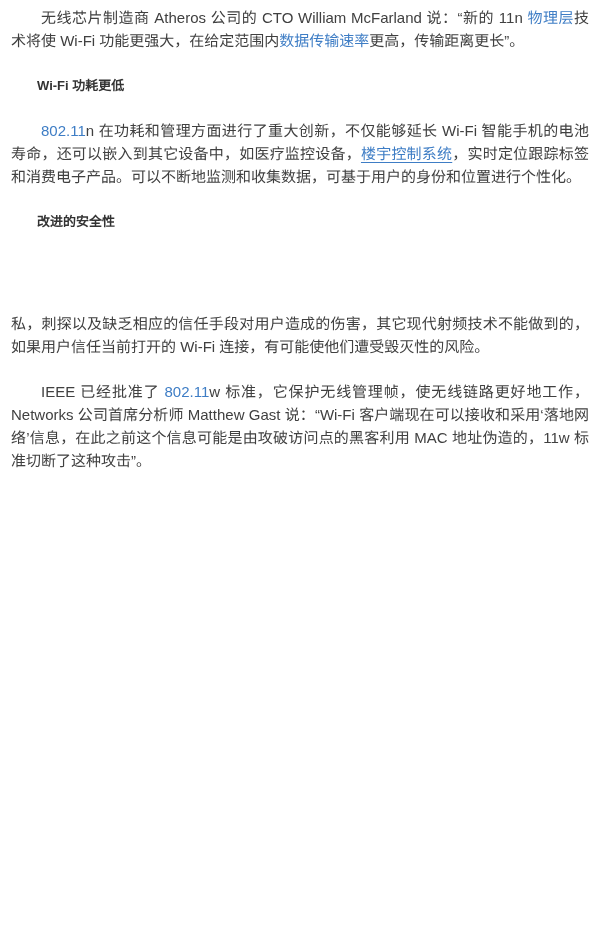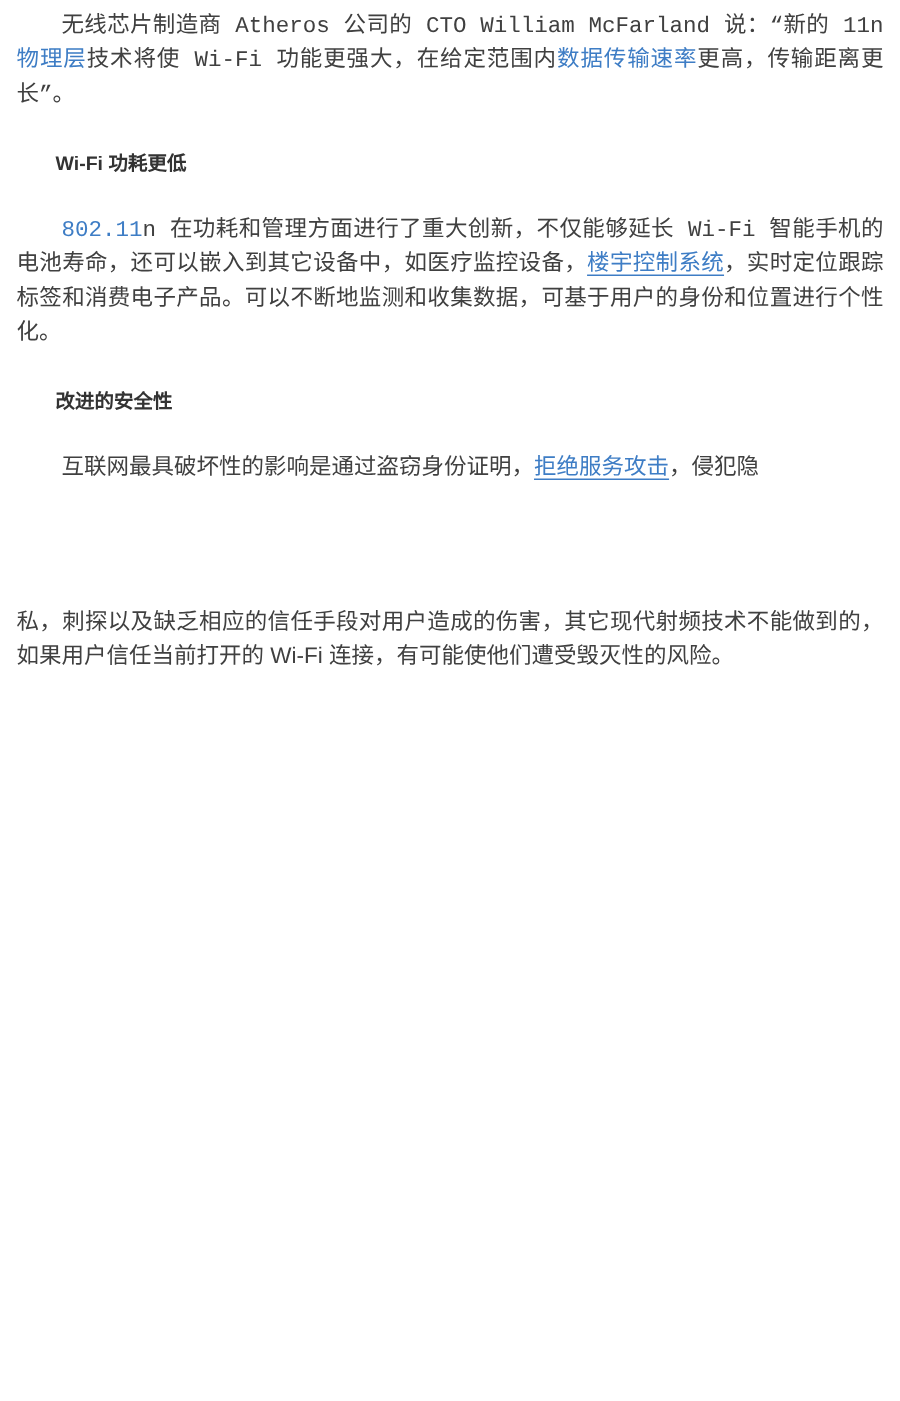--- a/index.html
+++ b/index.html
@@ -20,21 +20,20 @@
     font-size: 15px;
     line-height: 23px;
     color: #404040;
     text-align: justify;
   }
   .para {
     margin: 0 0 22px 0;
   }
   .para.indent {
     text-indent: 2em;
-    font-family: Liberation Mono, monospace;
   }
   .heading {
     font-size: 13px;
     line-height: 23px;
     font-weight: bold;
     color: #333333;
     margin: 0 0 22px 0;
     text-indent: 2em;
     text-align: left;
   }
@@ -53,16 +52,16 @@
   }
 </style>
 </head>
 <body>
 
 <div class="article">
     <p class="para indent"><span>无线芯片制造商 Atheros 公司的 CTO William McFarland 说：“新的 11n </span><a href="#" class="link">物理层</a><span>技术将使 Wi-Fi 功能更强大，在给定范围内</span><a href="#" class="link">数据传输速率</a><span>更高，传输距离更长”。</span></p>
     <h3 class="heading">Wi-Fi 功耗更低</h3>
     <p class="para indent"><a href="#" class="link">802.11</a><span>n 在功耗和管理方面进行了重大创新，不仅能够延长 Wi-Fi 智能手机的电池寿命，还可以嵌入到其它设备中，如医疗监控设备，</span><a href="#" class="link underlined">楼宇控制系统</a><span>，实时定位跟踪标签和消费电子产品。可以不断地监测和收集数据，可基于用户的身份和位置进行个性化。</span></p>
     <h3 class="heading">改进的安全性</h3>
-    <p class="para indent"><span>互联网最具破坏性的影响是通过盗窃身份证明，</span><a href="#" class="link underlined">拒绝服务攻击</a><span>，侵犯隐</span></p>
     <div class="page-gap"></div>
     <p class="para"><span>私，刺探以及缺乏相应的信任手段对用户造成的伤害，其它现代射频技术不能做到的，如果用户信任当前打开的 Wi-Fi 连接，有可能使他们遭受毁灭性的风险。</span></p>
+    <p class="para indent"><span>IEEE 已经批准了 </span><a href="#" class="link">802.11</a><span>w 标准，它保护无线管理帧，使无线链路更好地工作，Networks 公司首席分析师 Matthew Gast 说：“Wi-Fi 客户端现在可以接收和采用‘落地网络’信息，在此之前这个信息可能是由攻破访问点的黑客利用 MAC 地址伪造的，11w 标准切断了这种攻击”。</span></p>
   </div>
 
 </body></html>

